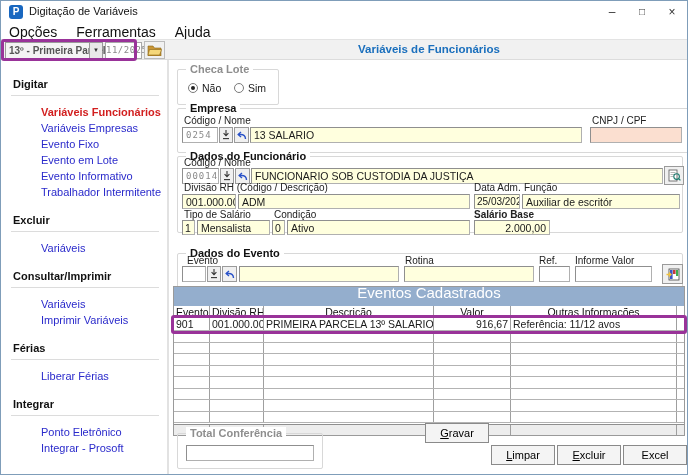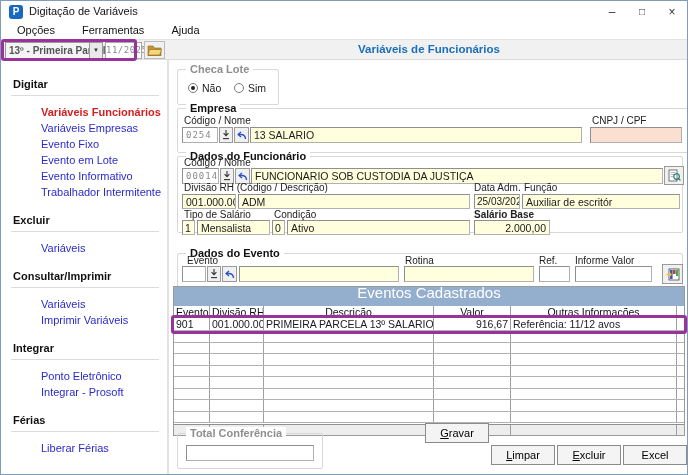--- a/index.html
+++ b/index.html
@@ -11,21 +11,21 @@
   .titlebar { position:absolute; left:0; top:0; width:100%; height:22px; background:#fff; }
   .app-icon { position:absolute; left:8px; top:4px; width:14px; height:14px; background:#1867c0;
               border-radius:3px; color:#fff; font-weight:bold; font-size:10px; text-align:center; line-height:14px; }
   .app-title { position:absolute; left:28px; top:4px; font-size:11px; color:#111; }
   .win-btn { position:absolute; top:0; width:30px; height:22px; text-align:center; line-height:22px;
              font-size:12px; color:#333; }
   .win-min { right:60px; } .win-max { right:30px; font-size:10px; } .win-close { right:0; }
 
   
   .menubar { position:absolute; left:0; top:22px; width:100%; height:16px; background:#fff; }
-  .menu-item { display:inline-block; padding:1px 8px 0 16px; font-size:11px; color:#111; }
+  .menu-item { display:inline-block; padding:1px 8px 0 8px; font-size:14px; color:#111; }
 
   
   .toolbar { position:absolute; left:0; top:38px; width:100%; height:21px; background:#f1f1f1;
              border-top:1px solid #e3e3e3; border-bottom:1px solid #dcdcdc; }
   .annot { position:absolute; border:3px solid #993399; border-radius:3px; pointer-events:none; z-index:9; }
   .toolbar-annot { left:0; top:-1px; width:136px; height:22px; }
   .combo { position:absolute; left:4px; top:2px; width:98px; height:17px; background:#f4f4f4;
            border:1px solid #9a9a9a; }
   .combo-text { position:absolute; left:3px; top:2px; font-size:10px; font-weight:bold; color:#555; white-space:nowrap; }
   .combo-btn { position:absolute; right:0; top:0; width:13px; height:15px; background:#e9e9e9;
@@ -153,30 +153,30 @@
         </div>
       </div>
       <div class="side-section">
         <div class="side-header">Consultar/Imprimir</div>
         <div class="side-items">
           <a class="side-link">Variáveis</a>
           <a class="side-link">Imprimir Variáveis</a>
         </div>
       </div>
       <div class="side-section">
+        <div class="side-header">Férias</div>
+        <div class="side-items">
+          <a class="side-link">Liberar Férias</a>
+        </div>
+      </div>
+      <div class="side-section">
         <div class="side-header">Integrar</div>
         <div class="side-items">
           <a class="side-link">Ponto Eletrônico</a>
           <a class="side-link">Integrar - Prosoft</a>
-        </div>
-      </div>
-      <div class="side-section">
-        <div class="side-header">Férias</div>
-        <div class="side-items">
-          <a class="side-link">Liberar Férias</a>
         </div>
       </div>
     </div>
 
     <div class="main">
 
       <div class="group" style="left:6px; top:9px; width:102px; height:36px;">
         <span class="glabel dim">Checa Lote</span>
         <label class="radio" style="left:10px; top:12px;">
           <span class="rdot checked"></span>

